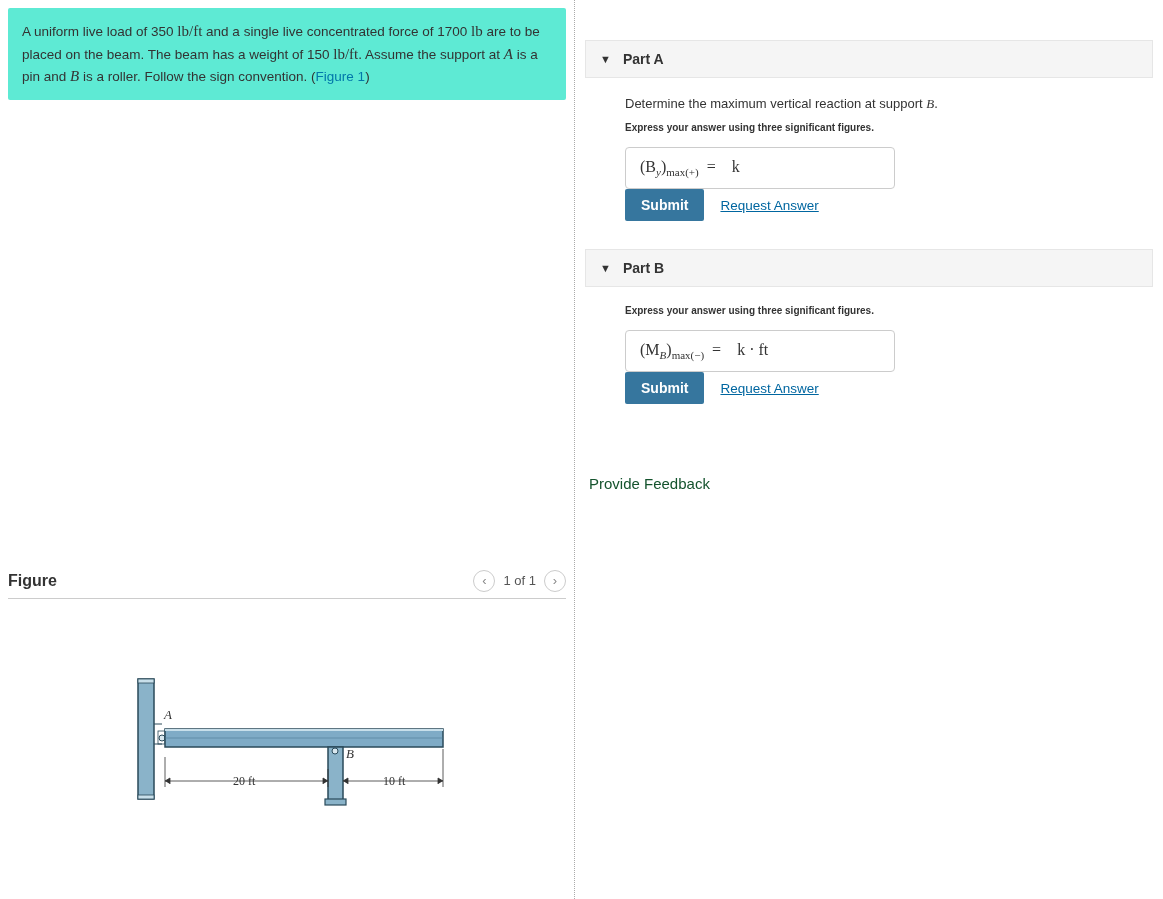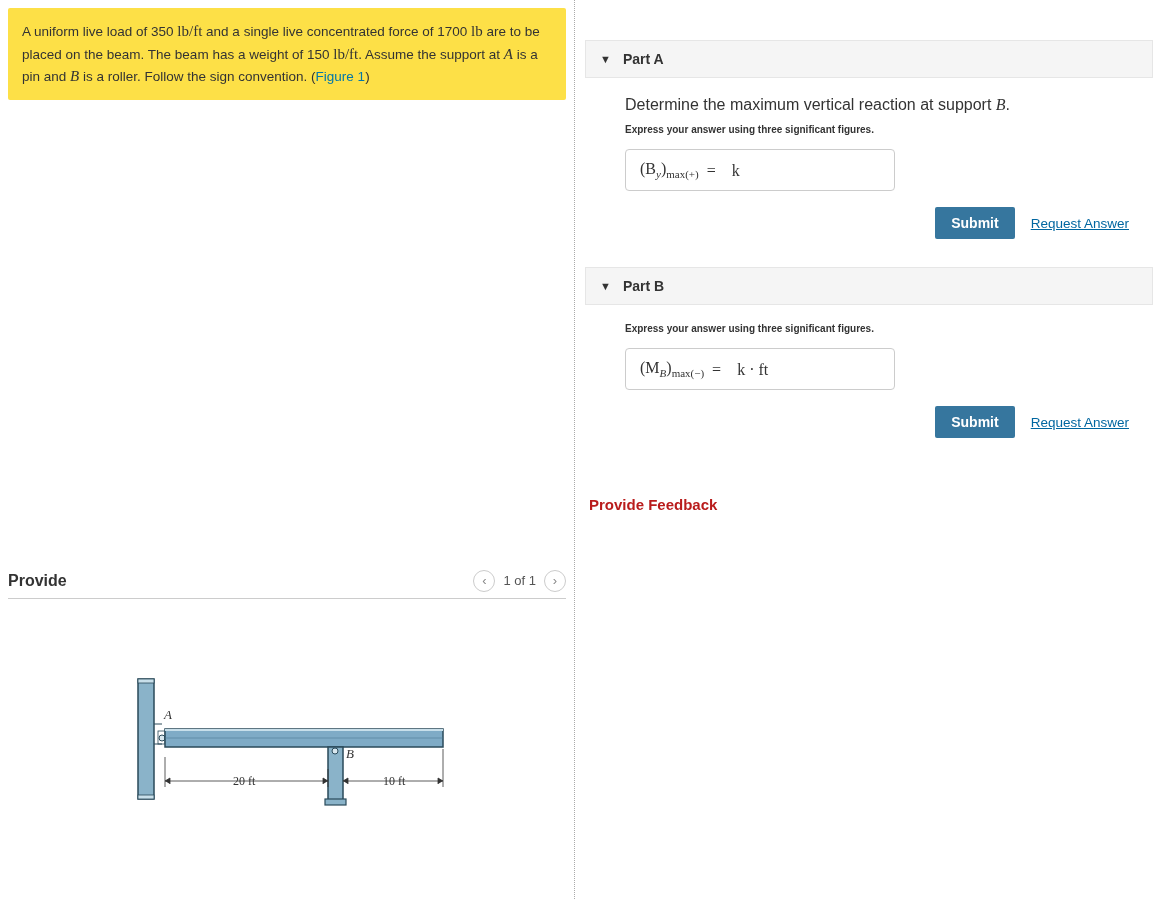--- a/index.html
+++ b/index.html
@@ -1,74 +1,73 @@
 <!DOCTYPE html>
 <html><head>
 <meta charset="utf-8">
 <style>
   * { box-sizing: border-box; margin: 0; padding: 0; }
   body { font-family: Arial, Helvetica, sans-serif; font-size: 14px; color: #333; background: #fff; }
   .container { display: flex; width: 1163px; min-height: 899px; }
   .left-col { width: 575px; padding: 8px 8px 8px 8px; border-right: 1px dotted #aaa; }
   .right-col { flex: 1; padding: 40px 10px 10px 10px; }
   .problem-box {
-    background: #fde047; padding: 12px 14px; font-size: 13.5px; line-height: 1.5;
+    background: #5eead4; padding: 12px 14px; font-size: 13.5px; line-height: 1.5;
     color: #333; border-radius: 2px; margin-bottom: 20px;
   }
   .problem-box .serif { font-family: 'Times New Roman', serif; font-size: 15px; }
   .problem-box .ital { font-style: italic; font-family: 'Times New Roman', serif; font-size: 15px; }
   .problem-box .figlink { color: #0077aa; cursor: pointer; }
   .figure-section { margin-top: 470px; }
   .figure-head { display: flex; justify-content: space-between; align-items: center; border-bottom: 1px solid #ccc; padding-bottom: 6px; }
   .figure-title { font-weight: bold; font-size: 16px; }
   .fig-nav { display: flex; align-items: center; gap: 8px; color: #555; font-size: 13px; }
   .fig-nav .circ { width: 22px; height: 22px; border: 1px solid #ccc; border-radius: 50%; display: flex; align-items: center; justify-content: center; font-size: 13px; color: #888; background: #fff; }
   .figure-body { padding: 70px 20px 20px 120px; }
   .part { margin-bottom: 28px; }
   .part-header {
     background: #f5f5f5; border: 1px solid #e6e6e6; padding: 10px 14px;
     font-weight: bold; font-size: 14px; display: flex; align-items: center; gap: 12px;
     margin-bottom: 18px;
   }
   .part-header .arrow { font-size: 11px; }
   .part-body { padding: 0 24px 0 40px; }
-  .part-question { font-size: 16px; margin-bottom: 10px; color: #333; }
+  .part-question { font-size: 13px; margin-bottom: 10px; color: #333; }
   .part-question .ital { font-style: italic; font-family: 'Times New Roman', serif; }
   .part-instruction { font-weight: bold; font-size: 10px; margin-bottom: 14px; }
   .answer-box {
     border: 1px solid #ccc; border-radius: 4px; padding: 10px 14px; display: inline-flex;
-    align-items: flex-end; min-width: 270px; font-family: 'Times New Roman', serif; font-size: 16px;
-    margin-bottom: 16px;
+    align-items: flex-start; min-width: 270px; font-family: 'Times New Roman', serif; font-size: 16px;
   }
   .answer-box .var { font-style: normal; }
   .answer-box .sub { font-size: 11px; vertical-align: sub; }
   .answer-box .eq { margin: 0 8px; }
   .answer-box .unit { margin-left: 8px; }
-  .actions { display: flex; align-items: center; gap: 16px; justify-content: flex-end; }
+  .actions { display: flex; align-items: center; gap: 16px; }
   .submit-btn {
     background: #36769e; color: #fff; border: none; padding: 8px 16px;
     font-size: 14px; font-weight: bold; cursor: pointer; border-radius: 2px;
   }
   .req-link { color: #0066a0; text-decoration: underline; font-size: 13.5px; font-weight: normal; }
-  .feedback-link { color: #b91c1c; font-size: 15px; margin-left: 4px; margin-top: 30px; display: inline-block; font-weight: bold; }
+  .feedback-link { color: #14532d; font-size: 15px; margin-left: 4px; margin-top: 43px; display: inline-block; }
   svg text { font-family: 'Times New Roman', serif; }
 </style>
 </head>
 <body>
 
 <div class="container">
 
   <div class="left-col">
     <div class="problem-box">
       <span>A uniform live load of 350 </span><span class="serif">lb/ft</span><span> and a single live concentrated force of 1700 </span><span class="serif">lb</span><span> are to be placed on the beam. The beam has a weight of 150 </span><span class="serif">lb/ft</span><span>. Assume the support at </span><span class="ital">A</span><span> is a pin and </span><span class="ital">B</span><span> is a roller. Follow the sign convention. (</span><span class="figlink">Figure 1</span><span>)</span>
     </div>
 
     <div class="figure-section">
       <div class="figure-head">
-        <div class="figure-title">Provide</div>
+        <div class="figure-title">Figure</div>
         <div class="fig-nav">
           <div class="circ">‹</div>
           <span>1 of 1</span>
           <div class="circ">›</div>
         </div>
       </div>
       <div class="figure-body">
         <svg width="330" height="180" viewBox="0 0 330 180">
 
           <rect x="10" y="10" width="16" height="120" fill="#8ab3c9" stroke="#2a4a5a" stroke-width="1.5"></rect>

